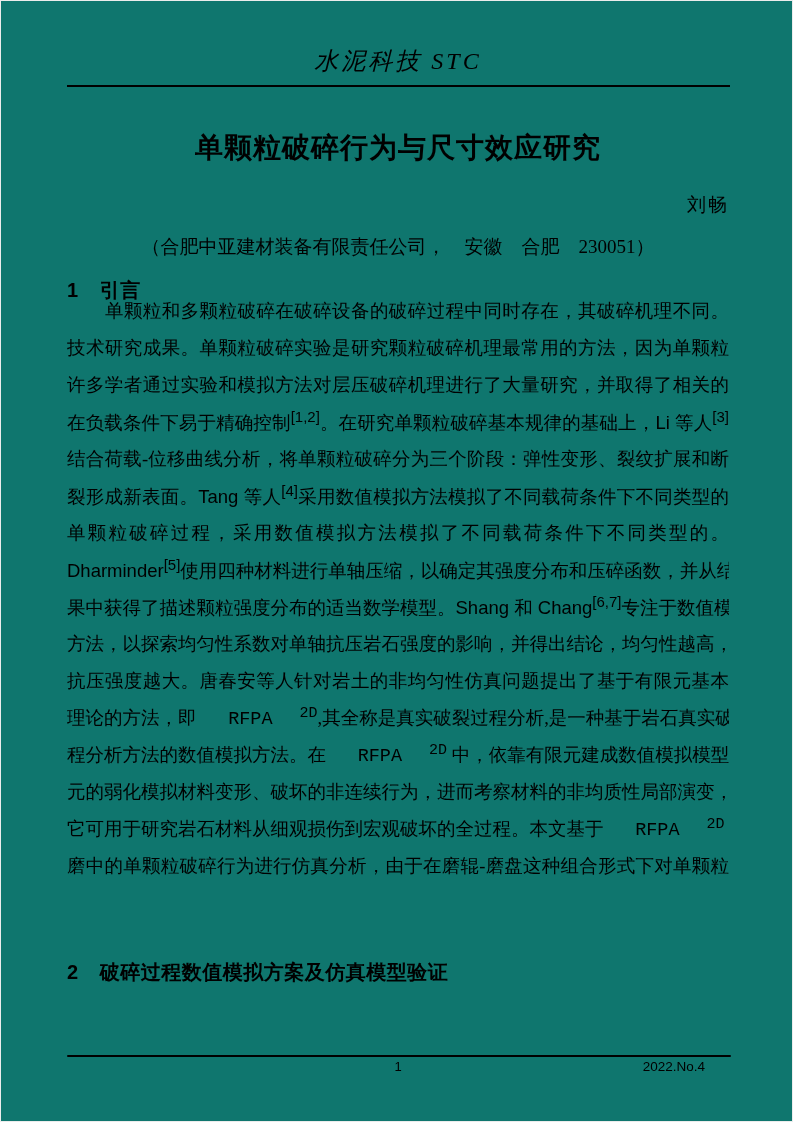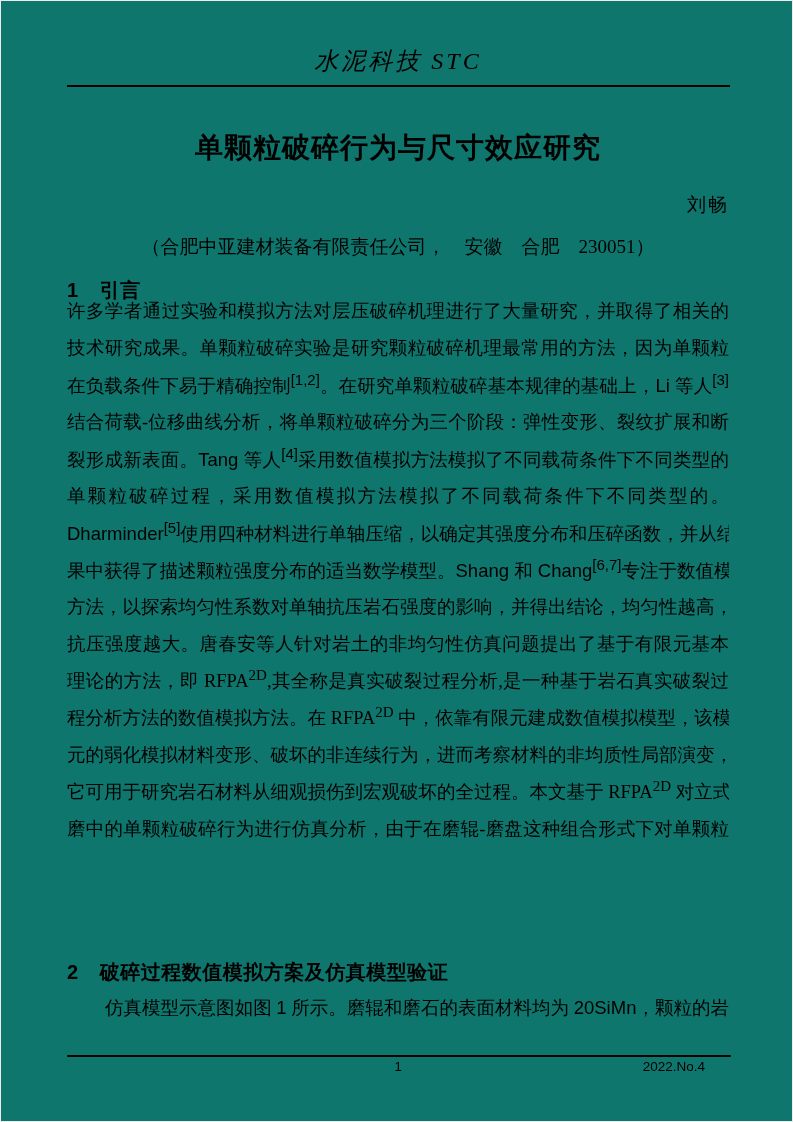--- a/index.html
+++ b/index.html
@@ -74,21 +74,21 @@
     overflow: hidden;
   }
   .line.indent { text-indent: 38px; }
   .line.last { text-align-last: left; }
   .line sup {
     font-size: 15px;
     line-height: 0;
     vertical-align: super;
   }
   .lat { font-family: "Liberation Sans", sans-serif; }
-  .rm  { font-family: Liberation Serif, serif; }
+  .rm  { font-family: Liberation Mono, monospace; margin-left: 27px; }
   .single-line { position: absolute; left: 66px; width: 662px; top: 988px; }
 
   .footer-rule {
     position: absolute; left: 66px; width: 664px; top: 1054px; height: 2px;
     background: #000;
     border-radius: 1px;
   }
   .footer-row {
     position: absolute; left: 66px; width: 662px; top: 1057px; height: 20px;
     font-family: "Liberation Sans", sans-serif;
@@ -111,45 +111,43 @@
   <div class="content-col author">刘畅</div>
 
   <div class="content-col affiliation">（合肥中亚建材装备有限责任公司，　安徽　合肥　230051）</div>
 
   <h2 class="sec-heading sec1-heading">
     <span class="sec-num">1</span>
     <span class="sec-title">引言</span>
   </h2>
 
   <div class="content-col body-lines">
+    <div class="line indent">单颗粒和多颗粒破碎在破碎设备的破碎过程中同时存在，其破碎机理不同。</div>
+    <div class="line">技术研究成果。单颗粒破碎实验是研究颗粒破碎机理最常用的方法，因为单颗粒</div>
     <div class="line">许多学者通过实验和模拟方法对层压破碎机理进行了大量研究，并取得了相关的</div>
-    <div class="line">技术研究成果。单颗粒破碎实验是研究颗粒破碎机理最常用的方法，因为单颗粒</div>
     <div class="line">在负载条件下易于精确控制<sup class="lat">[1,2]</sup>。在研究单颗粒破碎基本规律的基础上，<span class="lat">Li </span>等人<sup class="lat">[3]</sup></div>
     <div class="line">结合荷载-位移曲线分析，将单颗粒破碎分为三个阶段：弹性变形、裂纹扩展和断</div>
     <div class="line">裂形成新表面。<span class="lat">Tang </span>等人<sup class="lat">[4]</sup>采用数值模拟方法模拟了不同载荷条件下不同类型的</div>
     <div class="line">单颗粒破碎过程，采用数值模拟方法模拟了不同载荷条件下不同类型的。</div>
     <div class="line"><span class="lat">Dharminder</span><sup class="lat">[5]</sup>使用四种材料进行单轴压缩，以确定其强度分布和压碎函数，并从结</div>
     <div class="line">果中获得了描述颗粒强度分布的适当数学模型。<span class="lat">Shang </span>和<span class="lat"> Chang</span><sup class="lat">[6,7]</sup>专注于数值模拟</div>
     <div class="line">方法，以探索均匀性系数对单轴抗压岩石强度的影响，并得出结论，均匀性越高，</div>
     <div class="line">抗压强度越大。唐春安等人针对岩土的非均匀性仿真问题提出了基于有限元基本</div>
     <div class="line">理论的方法，即 <span class="rm">RFPA</span><sup class="rm">2D</sup>,其全称是真实破裂过程分析,是一种基于岩石真实破裂过</div>
     <div class="line">程分析方法的数值模拟方法。在 <span class="rm">RFPA</span><sup class="rm">2D</sup> 中，依靠有限元建成数值模拟模型，该模</div>
     <div class="line">元的弱化模拟材料变形、破坏的非连续行为，进而考察材料的非均质性局部演变，</div>
     <div class="line">它可用于研究岩石材料从细观损伤到宏观破坏的全过程。本文基于 <span class="rm">RFPA</span><sup class="rm">2D</sup> 对立式</div>
     <div class="line">磨中的单颗粒破碎行为进行仿真分析，由于在磨辊-磨盘这种组合形式下对单颗粒</div>
   </div>
 
   <h2 class="sec-heading sec2-heading">
     <span class="sec-num">2</span>
     <span class="sec-title">破碎过程数值模拟方案及仿真模型验证</span>
   </h2>
 
-  <div class="single-line">
-    <div class="line indent">仿真模型示意图如图 <span class="lat">1</span> 所示。磨辊和磨石的表面材料均为 <span class="lat">20SiMn</span>，颗粒的岩</div>
-  </div>
 
   <div class="footer-rule"></div>
   <div class="footer-row">
     <div class="page-number">1</div>
     <div class="issue-label">2022.No.4</div>
   </div>
 
 </div>
 
 </body></html>

